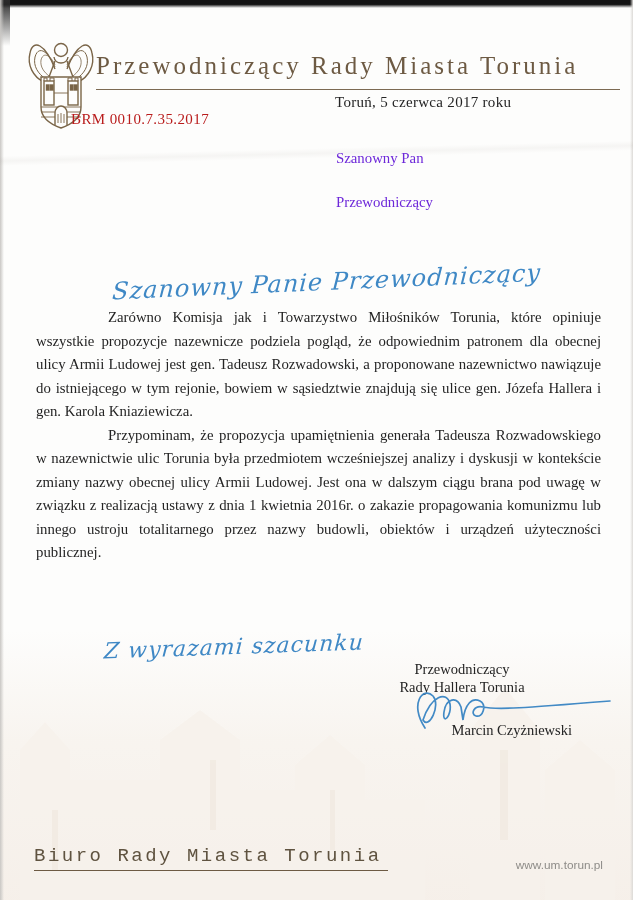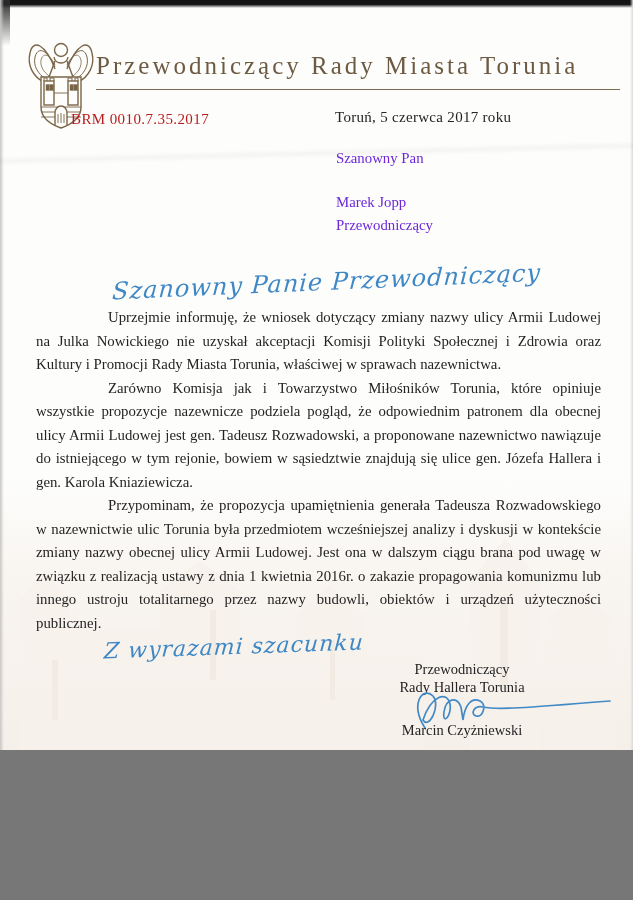--- a/index.html
+++ b/index.html
@@ -1,18 +1,18 @@
 <!DOCTYPE html>
 <html lang="pl"><head>
 <meta charset="utf-8">
 <style>
   html,body{margin:0;padding:0;background:#777;}
   .page{
     position:relative;
-    width:633px;height:750px;
+    width:633px;height:900px;
     margin:0 auto;
     background:#fdfdfc;
     overflow:hidden;
     font-family:"Liberation Serif", serif;
     color:#2b2b2b;
   }
   
   .scan-edge-top{position:absolute;top:0;left:0;right:0;height:8px;background:linear-gradient(to bottom,#141414 55%,rgba(20,20,20,0));}
   .scan-edge-left{position:absolute;top:0;left:0;bottom:0;width:4px;background:linear-gradient(to right,#c9c7c4,rgba(220,218,215,0));}
   .scan-corner-left{position:absolute;top:0;left:0;width:10px;height:46px;background:linear-gradient(to bottom,#2a2a2a,rgba(42,42,42,0));}
@@ -25,21 +25,21 @@
     background:linear-gradient(to bottom,rgba(244,237,229,0) 0%,rgba(244,237,229,.55) 40%,rgba(243,235,227,.75) 100%);}
   .watermark svg{position:absolute;bottom:0;left:0;}
   
   .emblem{position:absolute;left:25px;top:33px;width:72px;height:104px;}
   .lh-title{
     position:absolute;left:96px;top:52px;width:528px;
     font-size:25px;letter-spacing:3px;color:#6d5a43;
     white-space:nowrap;font-weight:500;
   }
   .lh-rule{position:absolute;left:96px;top:89px;width:524px;height:0;border-top:1.6px solid #7c6a52;}
-  .lh-date{position:absolute;left:335px;top:94px;font-size:15px;color:#242424;letter-spacing:.3px;margin-top:15px;}
+  .lh-date{position:absolute;left:335px;top:94px;font-size:15px;color:#242424;letter-spacing:.3px;}
   .lh-ref{position:absolute;left:71px;top:111px;font-size:15px;color:#b91c1c;letter-spacing:.4px;}
   
   .recipient{position:absolute;left:336px;top:150px;font-size:14.8px;color:#6d28d9;}
   .recipient .salutation{margin-bottom:24px;}
   .recipient .rline{line-height:23px;}
   
   .hand{
     position:absolute;color:#2f7fc1;
     font-family:"DejaVu Serif", serif;font-style:italic;
     white-space:nowrap;
@@ -49,21 +49,21 @@
   
   .body-text{
     position:absolute;left:36px;top:306px;width:565px;
     font-size:14.8px;line-height:23.5px;color:#242424;
     text-align:justify;
   }
   .body-text p{margin:0;text-indent:72px;}
   
   .sig-block{position:absolute;left:352px;top:660px;width:220px;text-align:center;font-size:14.5px;color:#242424;line-height:18px;}
   .sig-scribble{position:absolute;left:405px;top:684px;width:210px;height:50px;}
-  .sig-name{position:absolute;left:352px;top:722px;width:220px;text-align:center;font-size:14.5px;color:#242424;}
+  .sig-name{position:absolute;left:352px;top:722px;width:220px;text-align:right;font-size:14.5px;color:#242424;}
   
   .footer-office{
     position:absolute;left:34px;top:845px;
     font-size:19px;letter-spacing:2.5px;color:#5f5340;
     border-bottom:1.6px solid #6d5a43;padding-bottom:3px;padding-right:6px;
     white-space:nowrap;
     font-family:Liberation Mono, monospace;
   }
   .footer-address{
     position:absolute;right:30px;top:858px;width:300px;
@@ -134,28 +134,26 @@
     </svg>
   </div>
 
   <div class="lh-title">Przewodniczący Rady Miasta Torunia</div>
   <div class="lh-rule"></div>
   <div class="lh-date">Toruń, 5 czerwca 2017 roku</div>
   <div class="lh-ref">BRM 0010.7.35.2017</div>
 
   <div class="recipient">
     <div class="salutation">Szanowny Pan</div>
-    <div class="rline">Marek Jopp</div>
     <div class="rline">Przewodniczący</div>
   </div>
 
   <div class="hand hand-greeting">Szanowny Panie Przewodniczący</div>
 
   <div class="body-text">
-    <p>Uprzejmie informuję, że wniosek dotyczący zmiany nazwy ulicy Armii Ludowej na Julka Nowickiego nie uzyskał akceptacji Komisji Polityki Społecznej i Zdrowia oraz Kultury i Promocji Rady Miasta Torunia, właściwej w sprawach nazewnictwa.</p>
     <p>Zarówno Komisja jak i Towarzystwo Miłośników Torunia, które opiniuje wszystkie propozycje nazewnicze podziela pogląd, że odpowiednim patronem dla obecnej ulicy Armii Ludowej jest gen. Tadeusz Rozwadowski, a proponowane nazewnictwo nawiązuje do istniejącego w tym rejonie, bowiem w sąsiedztwie znajdują się ulice gen. Józefa Hallera i gen. Karola Kniaziewicza.</p>
     <p>Przypominam, że propozycja upamiętnienia generała Tadeusza Rozwadowskiego w nazewnictwie ulic Torunia była przedmiotem wcześniejszej analizy i dyskusji w kontekście zmiany nazwy obecnej ulicy Armii Ludowej. Jest ona w dalszym ciągu brana pod uwagę w związku z realizacją ustawy z dnia 1 kwietnia 2016r. o zakazie propagowania komunizmu lub innego ustroju totalitarnego przez nazwy budowli, obiektów i urządzeń użyteczności publicznej.</p>
   </div>
 
   <div class="hand hand-closing">Z wyrazami szacunku</div>
 
   <div class="sig-block">
     <div>Przewodniczący</div>
     <div>Rady Hallera Torunia</div>
   </div>

